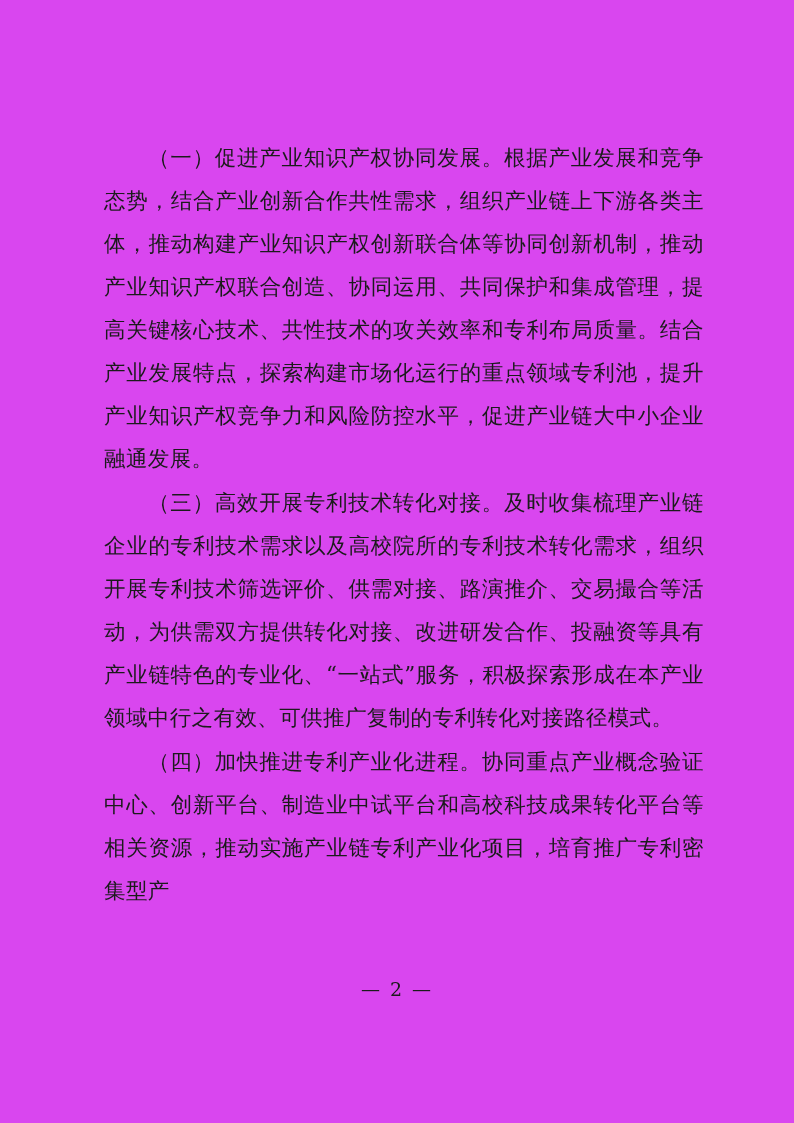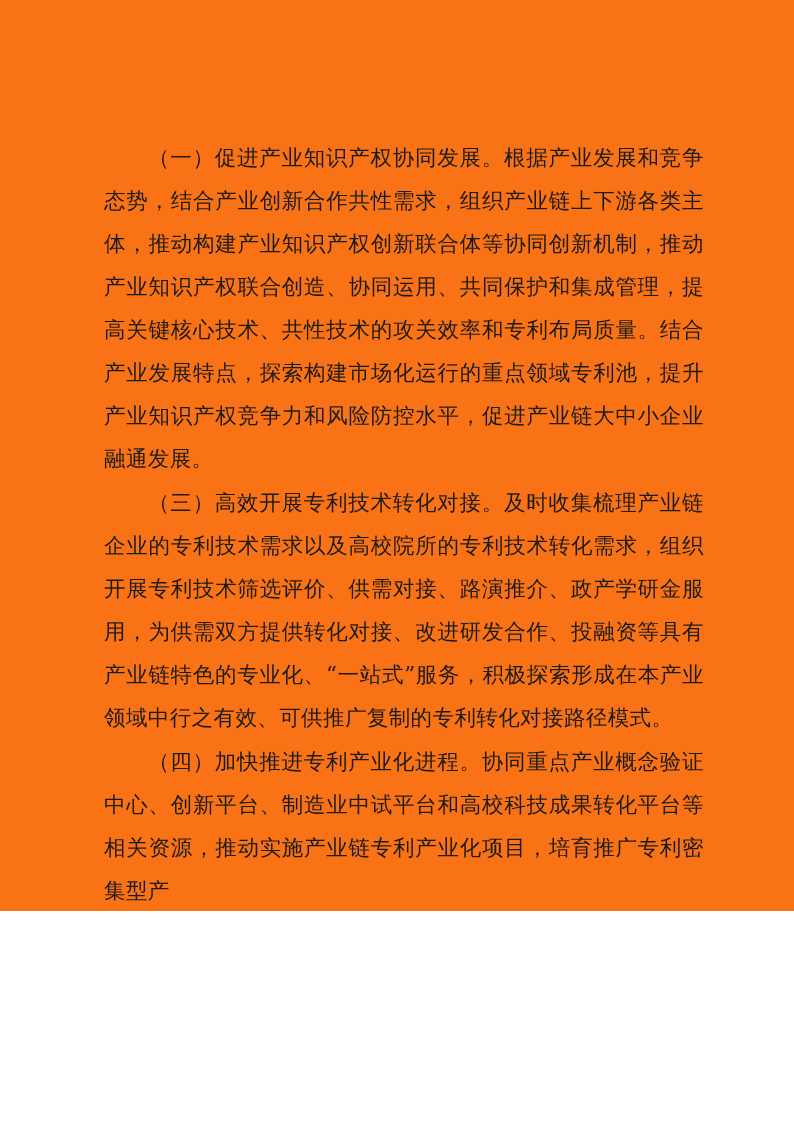--- a/index.html
+++ b/index.html
@@ -6,22 +6,22 @@
     margin: 0;
     padding: 0;
     background: #ffffff;
   }
   body {
     font-family: "DejaVu Serif", serif;
   }
   .page {
     position: relative;
     width: 794px;
-    height: 911px;
-    background: #f97316;
+    height: 1123px;
+    background: #d946ef;
     box-sizing: border-box;
     overflow: hidden;
   }
   .content {
     position: absolute;
     left: 104px;
     top: 136px;
     width: 600px;
   }
   .para {
@@ -49,19 +49,19 @@
   .footer .pagenum {
     display: inline-block;
   }
 </style>
 </head>
 <body>
 
 <div class="page">
   <div class="content">
     <p class="para">（一）促进产业知识产权协同发展。根据产业发展和竞争态势，结合产业创新合作共性需求，组织产业链上下游各类主体，推动构建产业知识产权创新联合体等协同创新机制，推动产业知识产权联合创造、协同运用、共同保护和集成管理，提高关键核心技术、共性技术的攻关效率和专利布局质量。结合产业发展特点，探索构建市场化运行的重点领域专利池，提升产业知识产权竞争力和风险防控水平，促进产业链大中小企业融通发展。</p>
-    <p class="para">（三）高效开展专利技术转化对接。及时收集梳理产业链企业的专利技术需求以及高校院所的专利技术转化需求，组织开展专利技术筛选评价、供需对接、路演推介、政产学研金服用，为供需双方提供转化对接、改进研发合作、投融资等具有产业链特色的专业化、“一站式”服务，积极探索形成在本产业领域中行之有效、可供推广复制的专利转化对接路径模式。</p>
+    <p class="para">（三）高效开展专利技术转化对接。及时收集梳理产业链企业的专利技术需求以及高校院所的专利技术转化需求，组织开展专利技术筛选评价、供需对接、路演推介、交易撮合等活动，为供需双方提供转化对接、改进研发合作、投融资等具有产业链特色的专业化、“一站式”服务，积极探索形成在本产业领域中行之有效、可供推广复制的专利转化对接路径模式。</p>
     <p class="para">（四）加快推进专利产业化进程。协同重点产业概念验证中心、创新平台、制造业中试平台和高校科技成果转化平台等相关资源，推动实施产业链专利产业化项目，培育推广专利密集型产</p>
   </div>
   <div class="footer">
     <span class="pagenum">— 2 —</span>
   </div>
 </div>
 
 </body></html>

